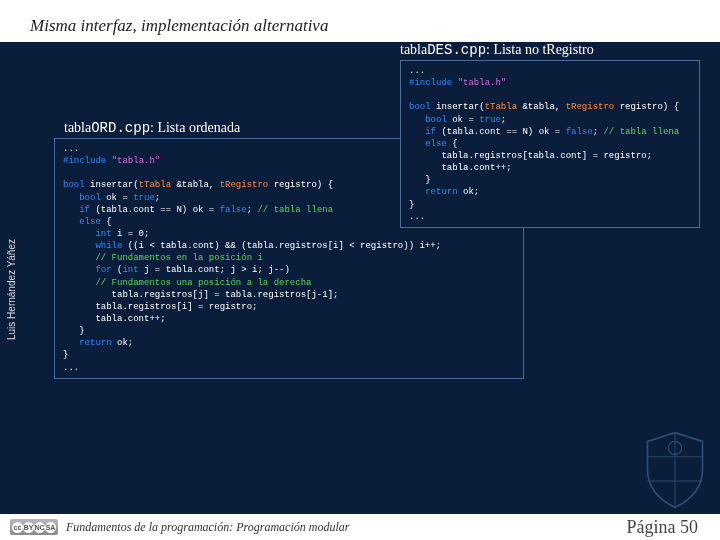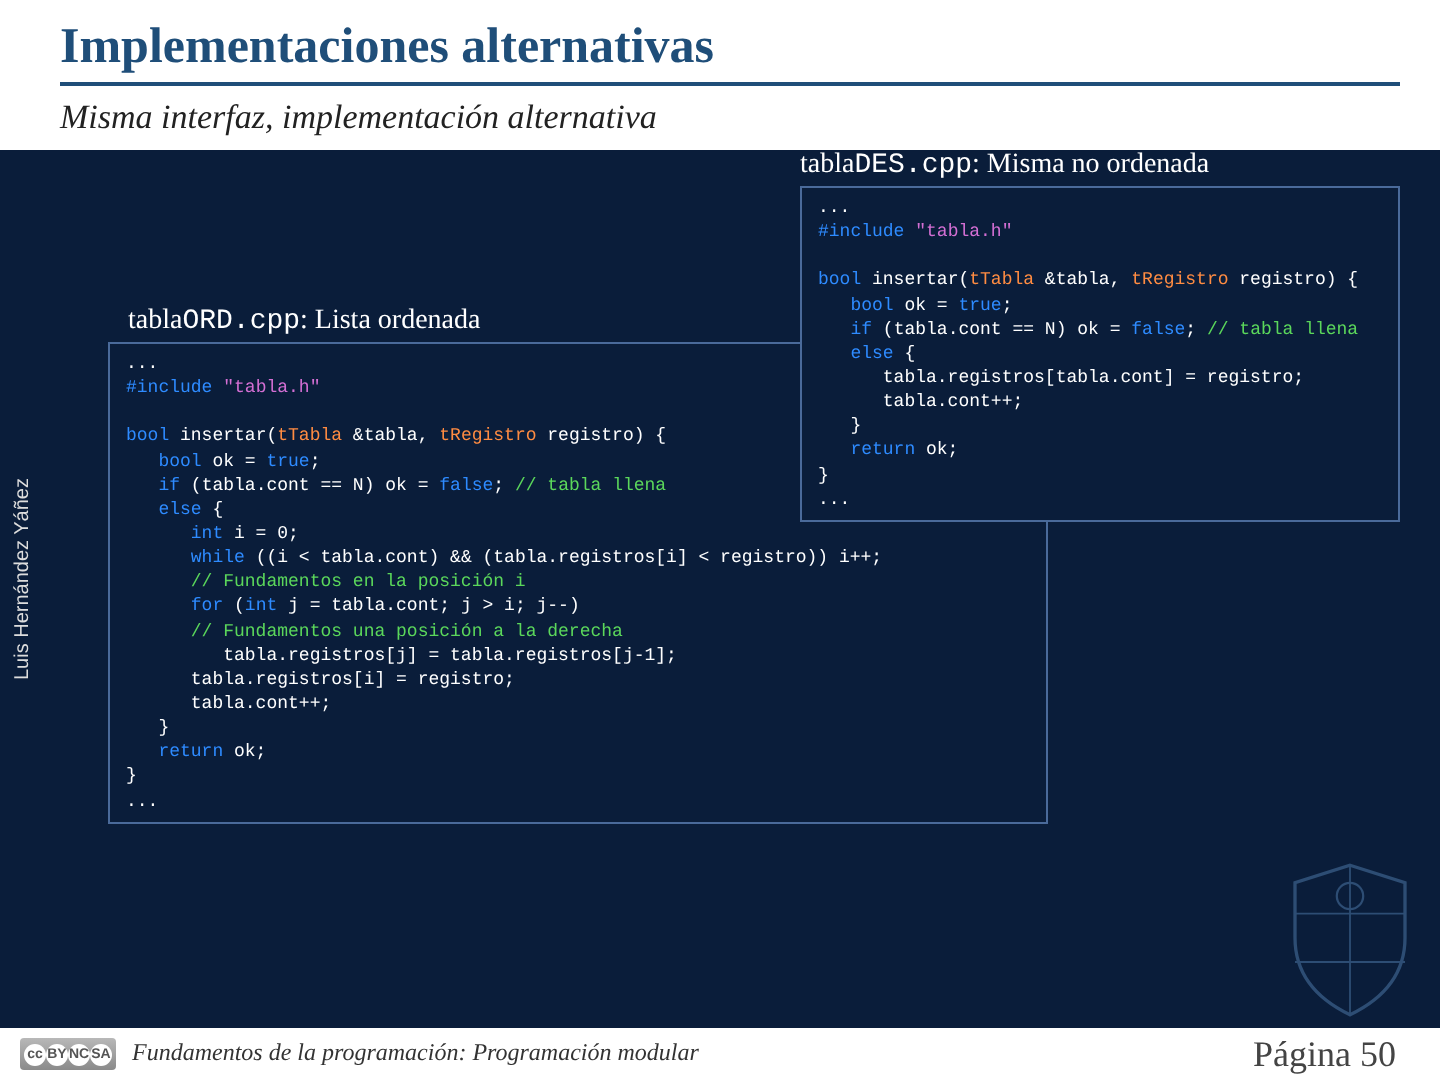--- a/index.html
+++ b/index.html
@@ -70,21 +70,21 @@
     position: absolute;
     bottom: 0; left: 0; right: 0;
     height: 26px;
     background: #fff;
     display: flex;
     align-items: center;
     justify-content: space-between;
     padding: 0 22px 0 10px;
     font-family: Georgia, serif;
   }
-  .footer-left { display: flex; gap: 8px; }
+  .footer-left { display: flex; align-items: center; gap: 8px; }
   .footer-text { color: #333; font-size: 12px; font-style: italic; }
   .footer-page { color: #444; font-size: 18px; }
   .cc-badge {
     width: 48px; height: 16px;
     background: linear-gradient(#b8b8b8, #8a8a8a);
     border-radius: 2px;
     display: flex; align-items: center; justify-content: space-around;
     padding: 0 2px;
   }
   .cc-badge span {
@@ -99,29 +99,28 @@
     right: 12px; bottom: 30px;
     width: 66px; height: 80px;
     opacity: 0.35;
   }
   .shield svg { width: 100%; height: 100%; }
 </style>
 </head>
 <body>
 
 <div class="header-panel">
-  <div class="title">Implementaciones alternativas</div>
   <div class="subtitle">Misma interfaz, implementación alternativa</div>
 </div>
 
 <div class="content">
 
   <div class="des-block">
     <div class="code-label">
-      <span>tabla</span><span class="fn">DES.cpp</span><span>: Misma no ordenada</span>
+      <span>tabla</span><span class="fn">DES.cpp</span><span>: Lista no tRegistro</span>
     </div>
     <div class="codebox">...
 <span class="kw">#include</span> <span class="st">"tabla.h"</span>
 
 <span class="kw">bool</span> insertar(<span class="ty">tTabla</span> &amp;tabla, <span class="ty">tRegistro</span> registro) {
    <span class="kw">bool</span> ok = <span class="kw">true</span>;
    <span class="kw">if</span> (tabla.cont == N) ok = <span class="kw">false</span>; <span class="cm">// tabla llena</span>
    <span class="kw">else</span> {
       tabla.registros[tabla.cont] = registro;
       tabla.cont++;

